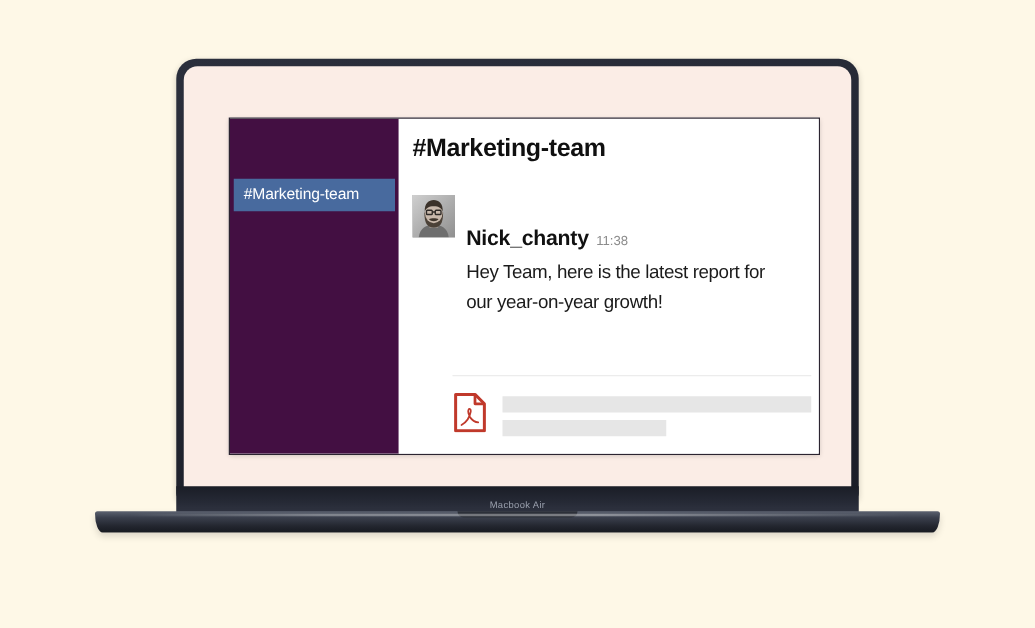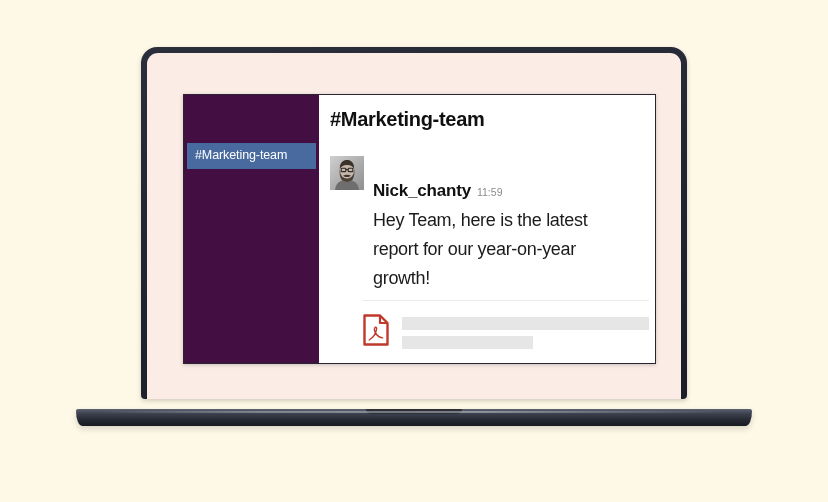--- a/index.html
+++ b/index.html
@@ -133,21 +133,21 @@
     color: #111111;
     letter-spacing: -0.2px;
   }
   .timestamp {
     font-size: 10.5px;
     color: #8b8b8b;
     font-weight: normal;
   }
 
   .message-body {
-    font-size: 18px;
+    font-size: 15px;
     line-height: 1.6;
     color: #1b1b1b;
     letter-spacing: -0.3px;
     padding-left: 43px;
     padding-right: 4px;
     max-width: 290px;
   }
 
   
   .attachment {
@@ -268,21 +268,21 @@
                   <rect x="18.2" y="12.2" width="4.6" height="3.4" rx="0.7"></rect>
                   <line x1="15.8" y1="13.6" x2="18.2" y2="13.6"></line>
                 </g>
 
                 <path d="M13.2 19.4 C14.8 18.4 19.2 18.4 20.8 19.4 C19.4 21.4 14.6 21.4 13.2 19.4 Z" fill="#3f362d"></path>
               </svg>
             </div>
 
             <div class="author-line">
               <span class="author-name">Nick_chanty</span>
-              <span class="timestamp">11:59</span>
+              <span class="timestamp">11:38</span>
             </div>
           </div>
 
           <div class="message-body">Hey Team, here is the latest report for our year-on-year growth!</div>
 
           <div class="attachment">
             <div class="pdf-icon">
               <svg width="28" height="32" viewBox="0 0 28 32" xmlns="http://www.w3.org/2000/svg">
                 <path d="M2.5 1.5 H18 L25.5 9 V30.5 H2.5 Z" fill="#ffffff" stroke="#C0392B" stroke-width="2.4" stroke-linejoin="round"></path>
                 <path d="M18 1.8 V9 H25.2" fill="none" stroke="#C0392B" stroke-width="2.2" stroke-linejoin="round"></path>
@@ -293,19 +293,22 @@
               <div class="line-bar wide"></div>
               <div class="line-bar short"></div>
             </div>
           </div>
 
         </div>
       </div>
     </div>
   </div>
 
+  <div class="laptop-hinge">
+    <div class="hinge-label">Macbook Air</div>
+  </div>
 
   <div class="laptop-base">
     <div class="base-notch"></div>
     <div class="base-sheen"></div>
   </div>
 
 </div>
 
 </body></html>

